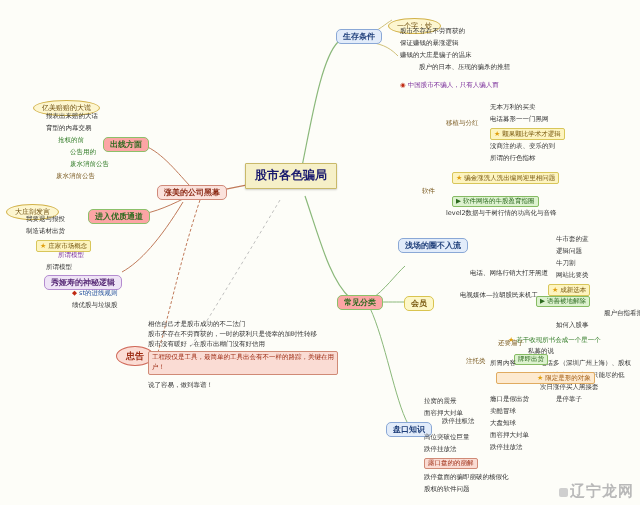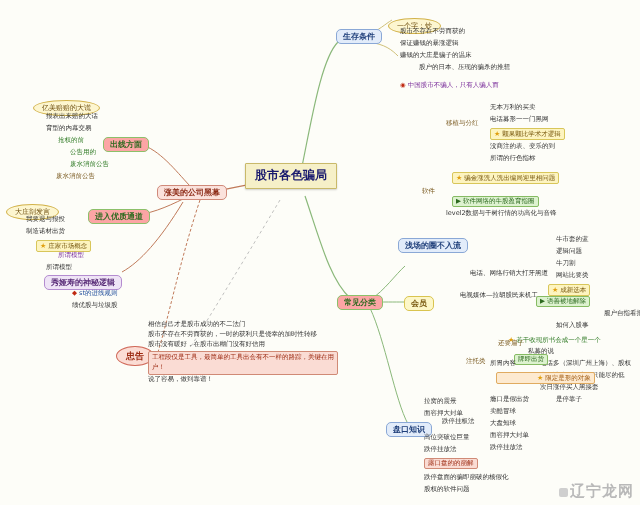--- a/index.html
+++ b/index.html
@@ -230,21 +230,21 @@
 </div>
 
 <div class="node oval-red" style="left:116px;top:346px;">
   <span>忠告</span>
 </div>
 <div class="node para" style="left:148px;top:320px;width:190px;">
   <div>相信自己才是股市成功的不二法门</div>
   <div>股市不存在不劳而获的，一时的获利只是侥幸的加时性转移</div>
   <div>股市没有暖好，在股市出糊门没有好信用</div>
   <div class="box box-red" style="display:inline-block;margin-top:2px;">工程段仅是工具，最简单的工具出会有不一样的路踪，关键在用户！</div>
-  <div style="margin-top:0;">说了容易，做到靠谱！</div>
+  <div style="margin-top:6px;">说了容易，做到靠谱！</div>
 </div>
 
 <div class="node pill pill-green" style="left:337px;top:295px;">
   <span>常见分类</span>
 </div>
 
 <div class="node pill pill-blue" style="left:398px;top:238px;">
   <span>浅场的圈不入流</span>
 </div>
 <div class="node leaf leaf-brown" style="left:446px;top:120px;">

